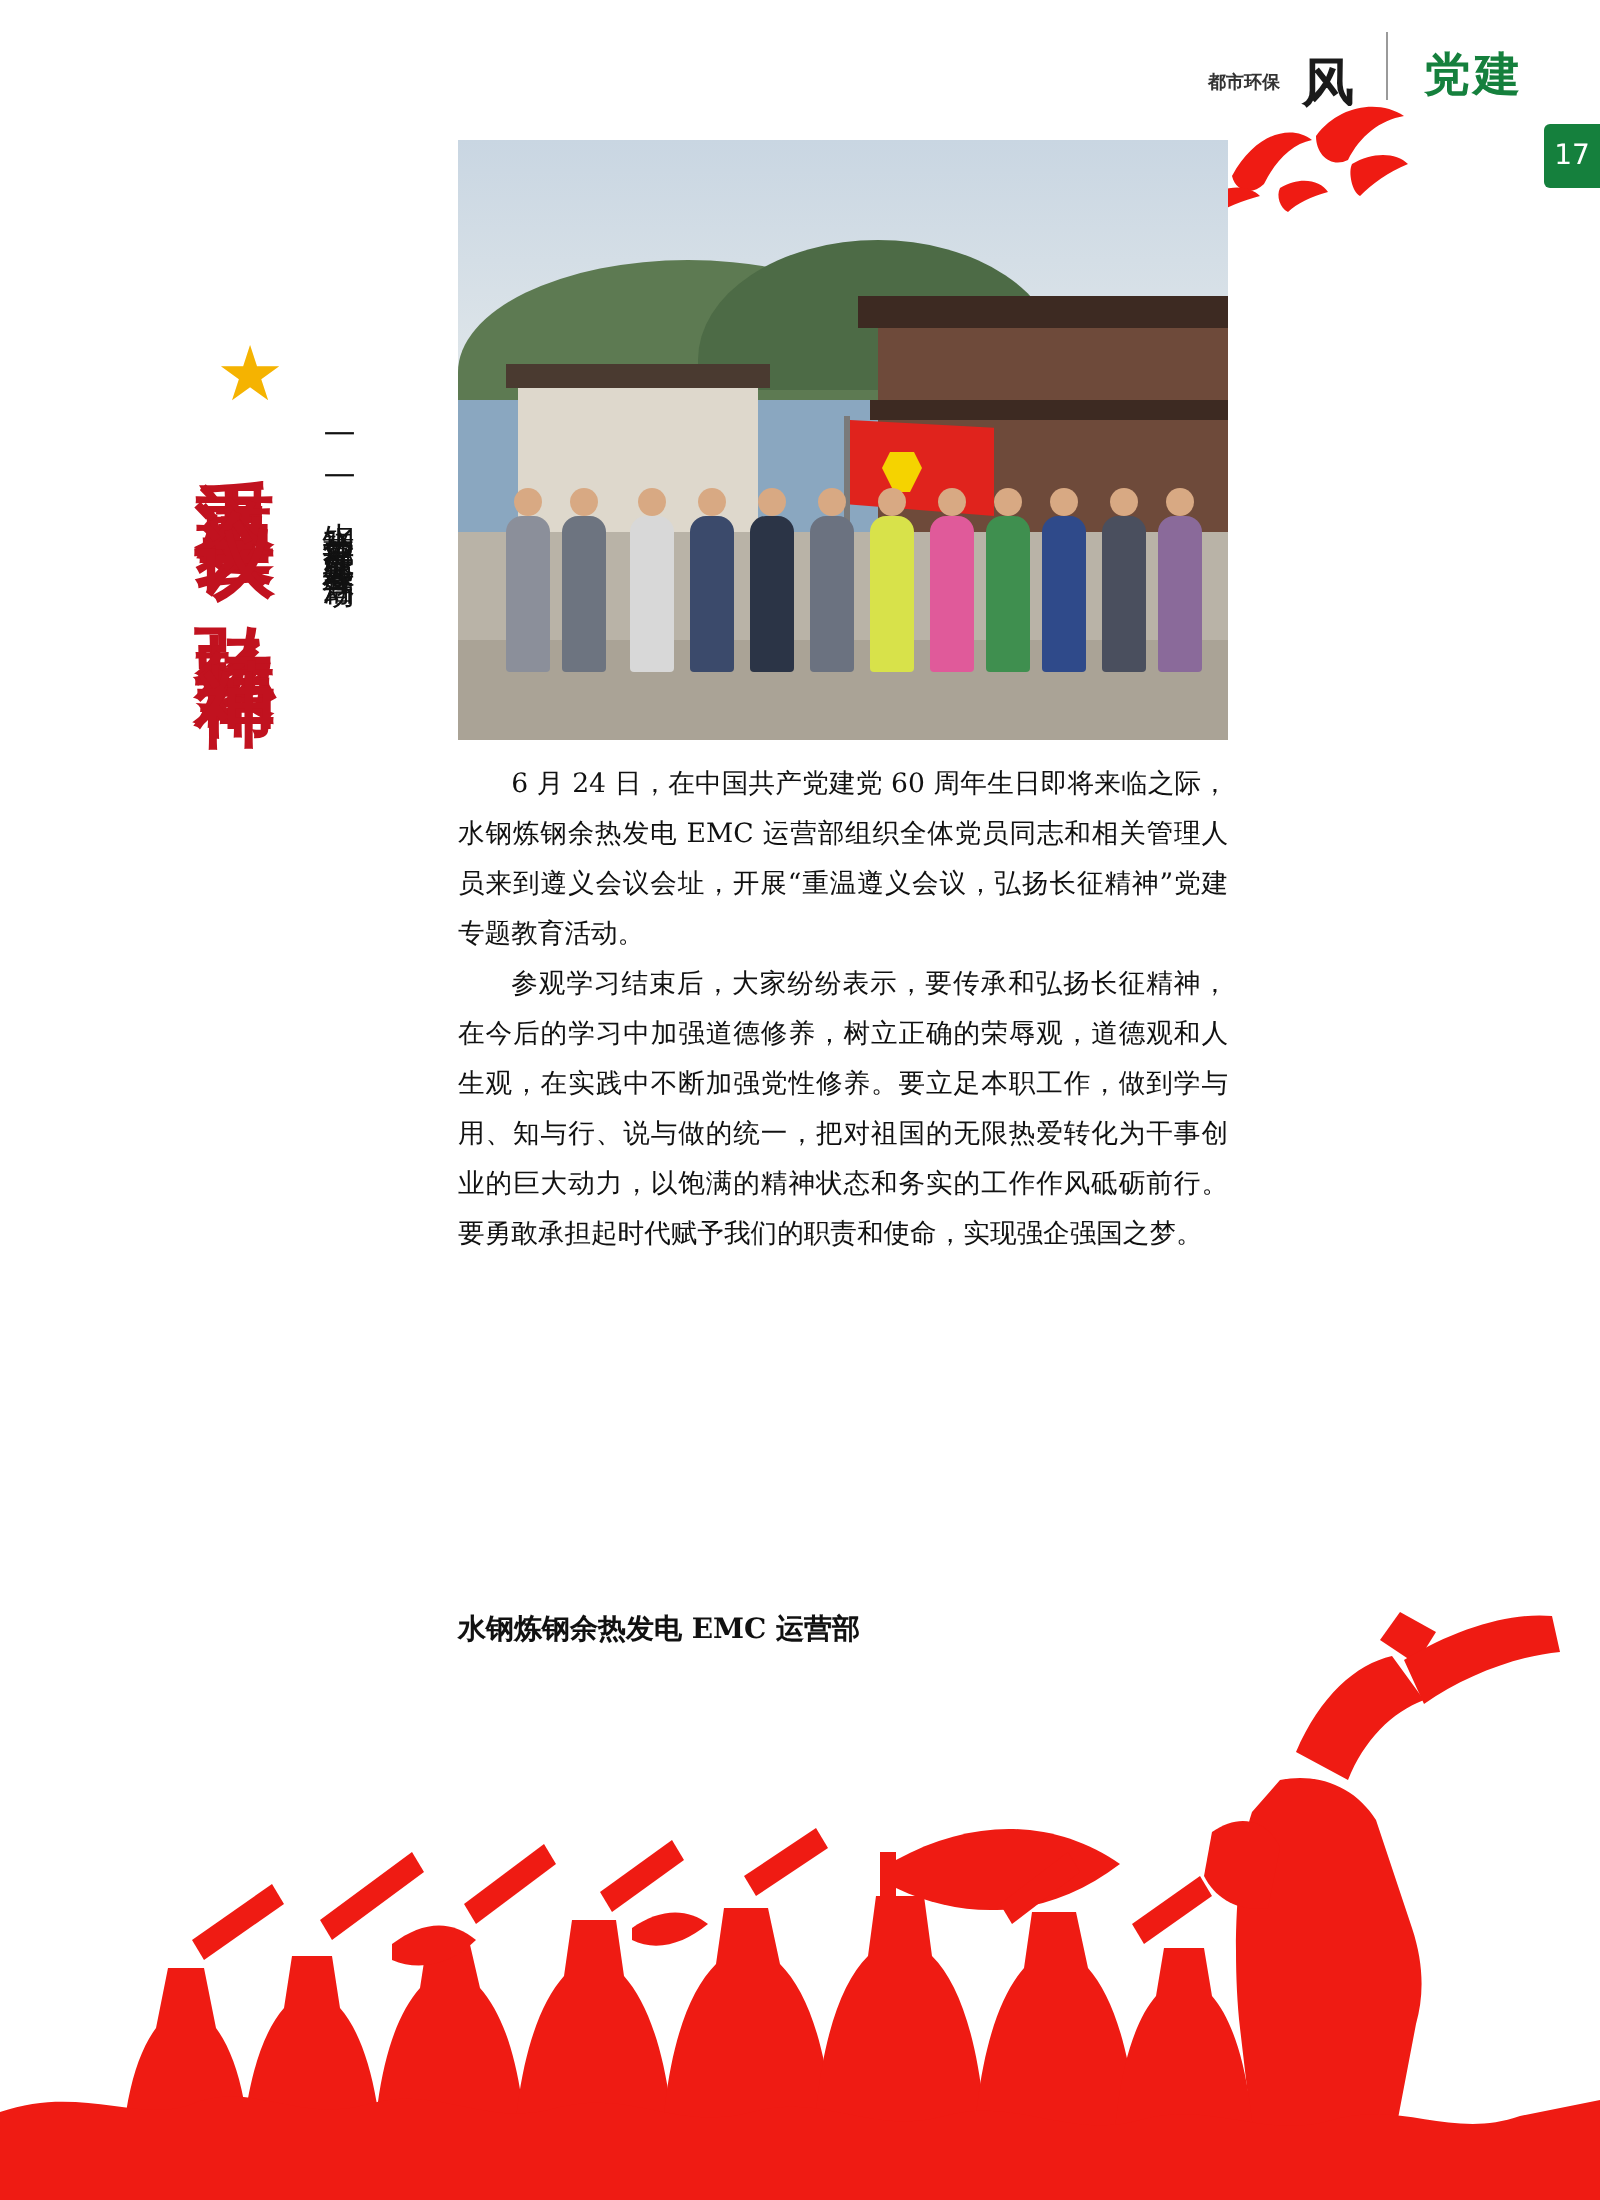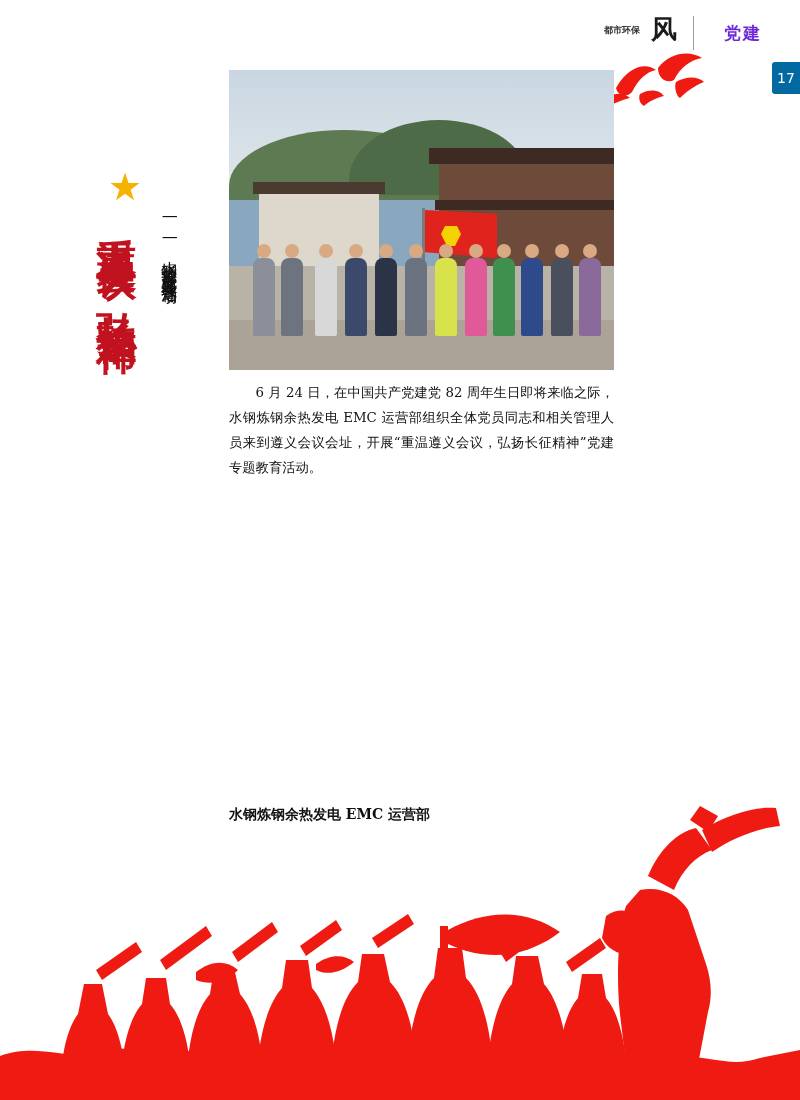--- a/index.html
+++ b/index.html
@@ -8,43 +8,43 @@
     background:#ffffff;
     font-family:"DejaVu Sans","Liberation Sans",sans-serif;
     position:relative;overflow:hidden;
   }
 
   
   .header{
     position:absolute;top:0;left:0;width:800px;height:120px;
   }
   .hdr-logo{
-    position:absolute;right:122px;top:12px;
+    position:absolute;right:122px;top:24px;
     font-size:17px;letter-spacing:1px;color:#1a1a1a;font-weight:bold;
     white-space:nowrap;
   }
   .hdr-logo .small{
     font-size:9px;letter-spacing:0px;color:#333;
     display:inline-block;vertical-align:middle;
     line-height:10px;width:44px;margin-right:3px;
   }
   .hdr-logo .big{
     font-size:26px;font-family:"DejaVu Serif","Liberation Serif",serif;
     vertical-align:middle;
   }
   .hdr-divider{
     position:absolute;right:106px;top:16px;width:1px;height:34px;background:#9a9a9a;
   }
   .hdr-section{
     position:absolute;right:38px;top:22px;
-    font-size:17px;font-weight:bold;color:#6d28d9;letter-spacing:2px;
+    font-size:23px;font-weight:bold;color:#15803d;letter-spacing:2px;
   }
   .page-tab{
     position:absolute;right:0;top:62px;width:28px;height:32px;
-    background:#0369a1;color:#fff;font-size:14px;
+    background:#15803d;color:#fff;font-size:14px;
     display:flex;align-items:center;justify-content:center;
     border-radius:3px 0 0 3px;
   }
   .birds{
     position:absolute;right:92px;top:48px;width:110px;height:62px;
   }
 
   
   .star{
     position:absolute;left:108px;top:168px;
@@ -183,21 +183,22 @@
     </div>
   <div class="person" style="left:322px;background:#4a4f5e;">
       <i class="ph"></i>
     </div>
   <div class="person" style="left:350px;background:#8a6a9a;">
       <i class="ph"></i>
     </div>
 </div>
 
 <div class="article">
-  <p>6 月 24 日，在中国共产党建党 82 周年生日即将来临之际，水钢炼钢余热发电 EMC 运营部组织全体党员同志和相关管理人员来到遵义会议会址，开展“重温遵义会议，弘扬长征精神”党建专题教育活动。</p>
+  <p>6 月 24 日，在中国共产党建党 60 周年生日即将来临之际，水钢炼钢余热发电 EMC 运营部组织全体党员同志和相关管理人员来到遵义会议会址，开展“重温遵义会议，弘扬长征精神”党建专题教育活动。</p>
+  <p>参观学习结束后，大家纷纷表示，要传承和弘扬长征精神，在今后的学习中加强道德修养，树立正确的荣辱观，道德观和人生观，在实践中不断加强党性修养。要立足本职工作，做到学与用、知与行、说与做的统一，把对祖国的无限热爱转化为干事创业的巨大动力，以饱满的精神状态和务实的工作作风砥砺前行。要勇敢承担起时代赋予我们的职责和使命，实现强企强国之梦。</p>
 </div>
 <div class="signature">水钢炼钢余热发电 EMC 运营部</div>
 
 <div class="art">
   <svg width="800" height="420" viewBox="0 0 800 420">
     <g fill="#ef1b13">
 
       <path d="M690 140 l10 -14 18 10 -10 16 z"></path>
       <path d="M702 150 c26 -16 54 -24 74 -22 l4 18 c-22 2 -48 12 -68 26 z"></path>
       <path d="M648 196 c12 -28 30 -44 48 -48 l16 22 c-16 6 -30 20 -38 40 z"></path>

